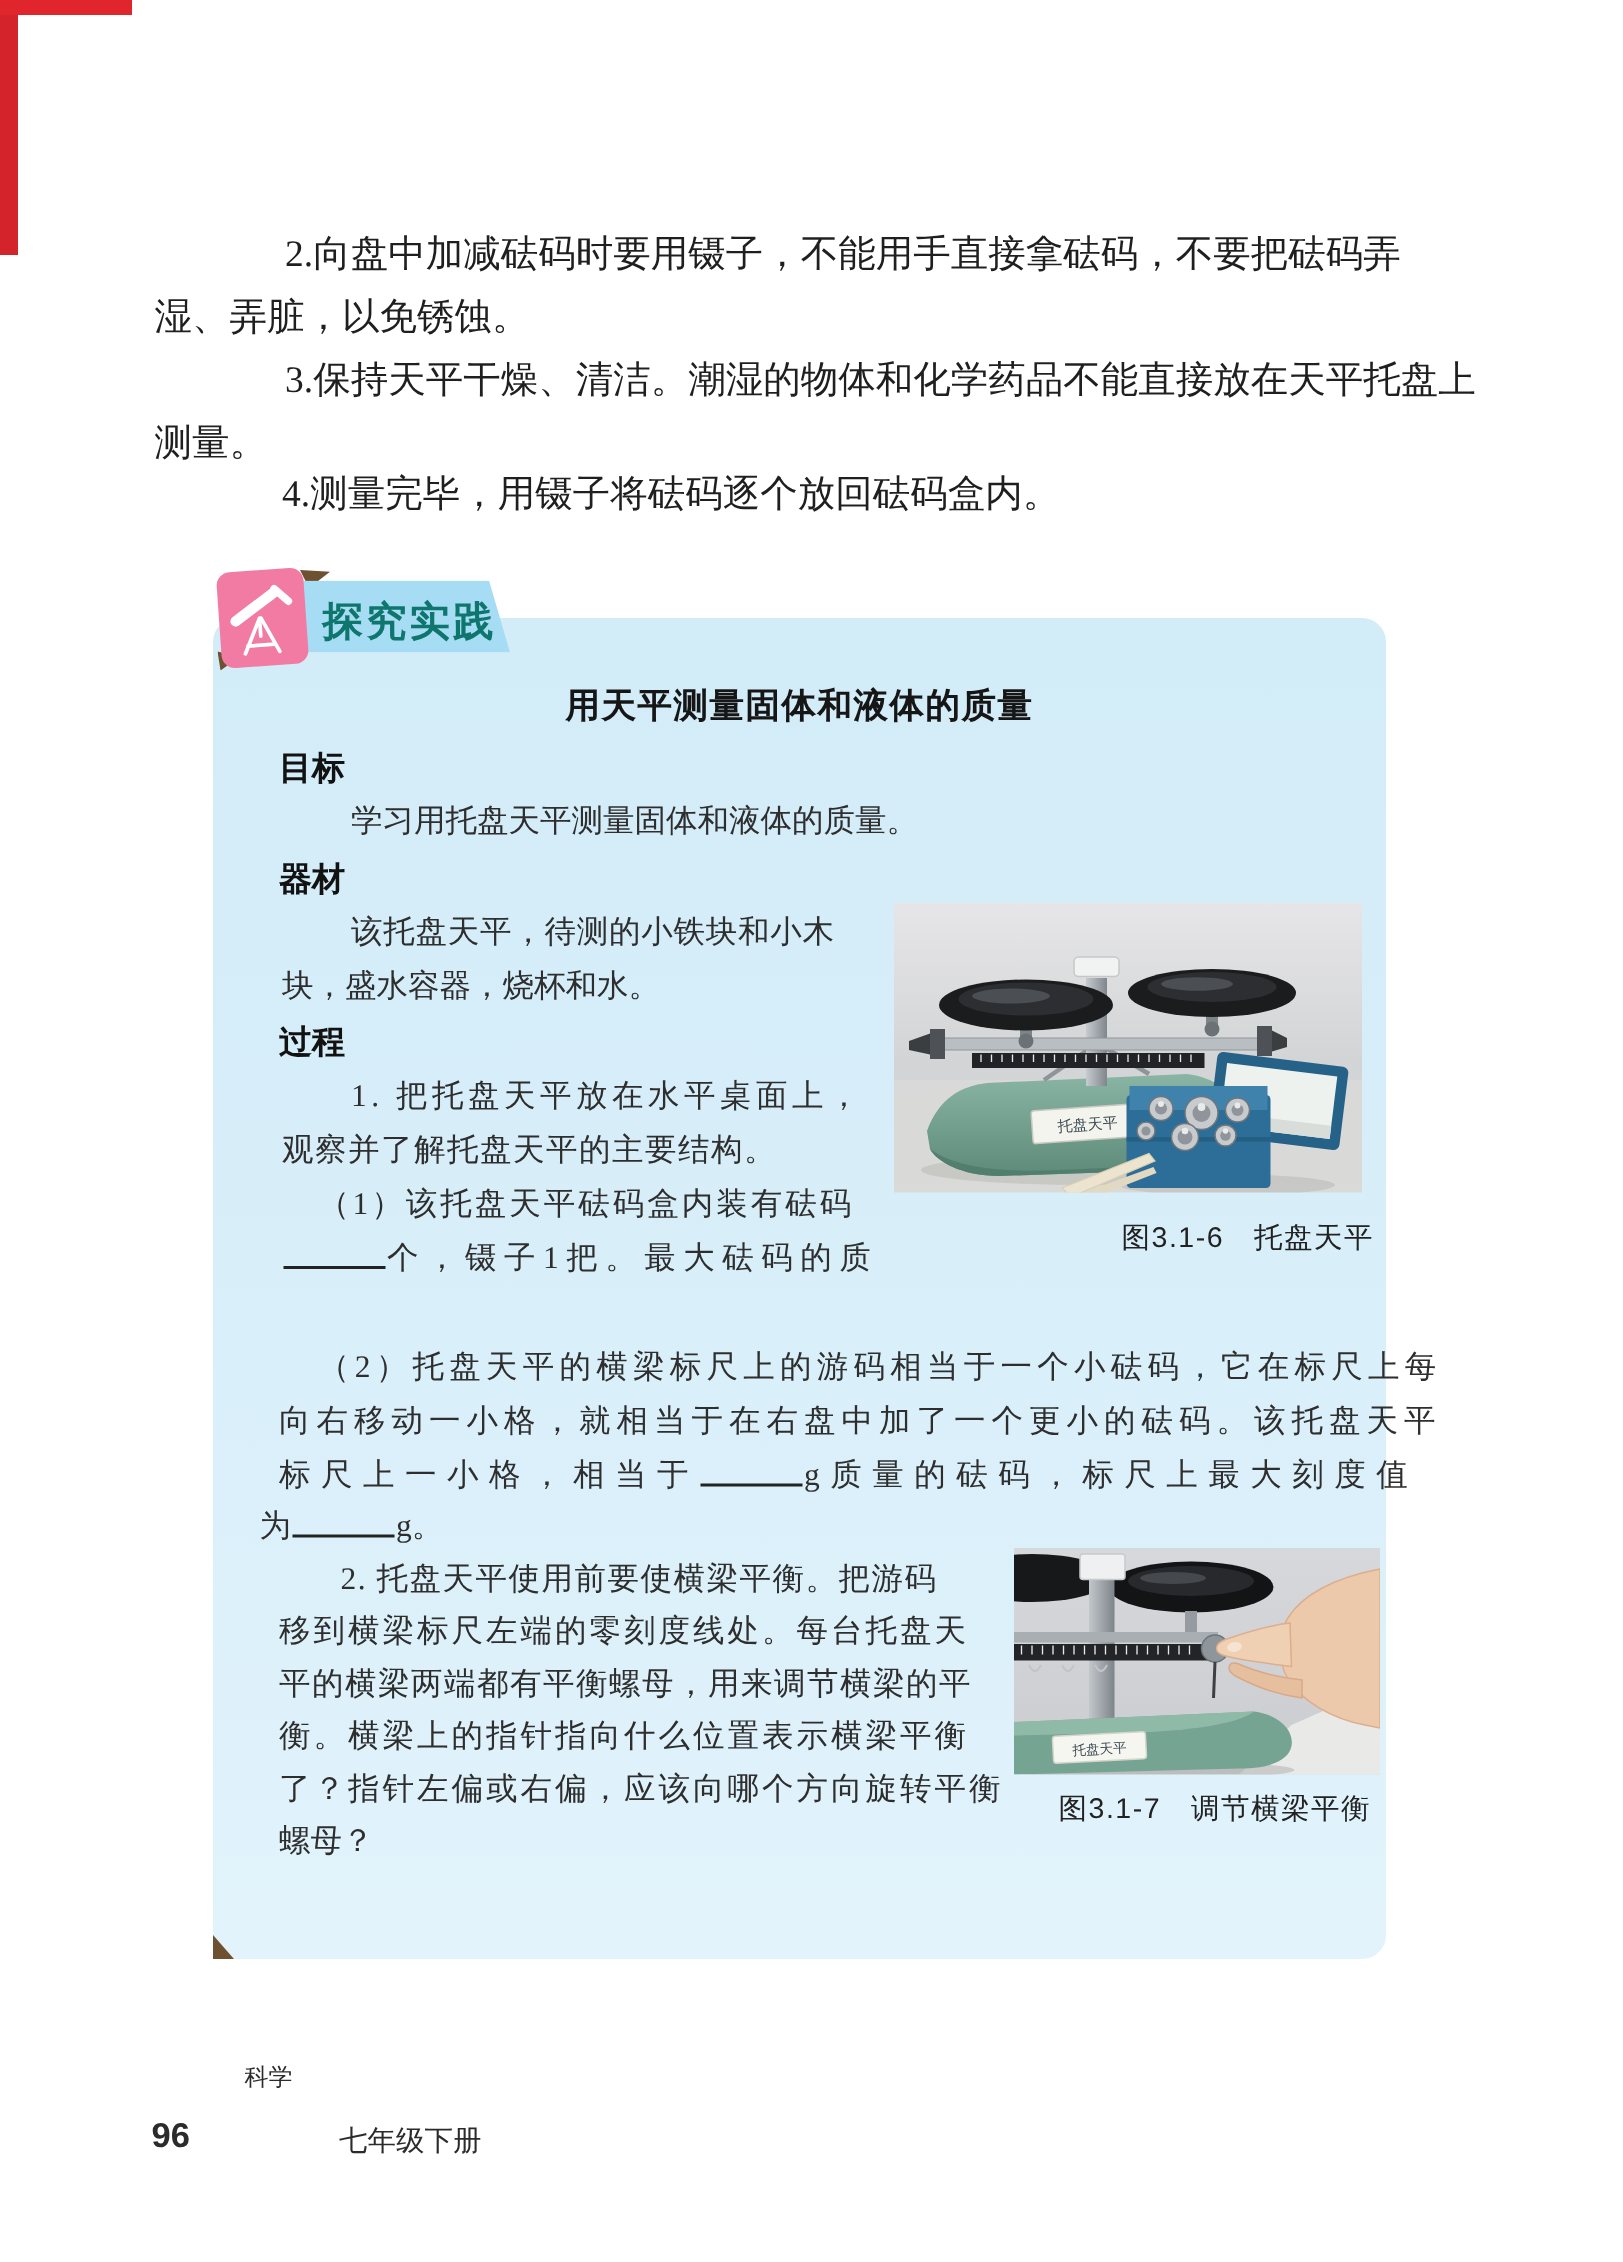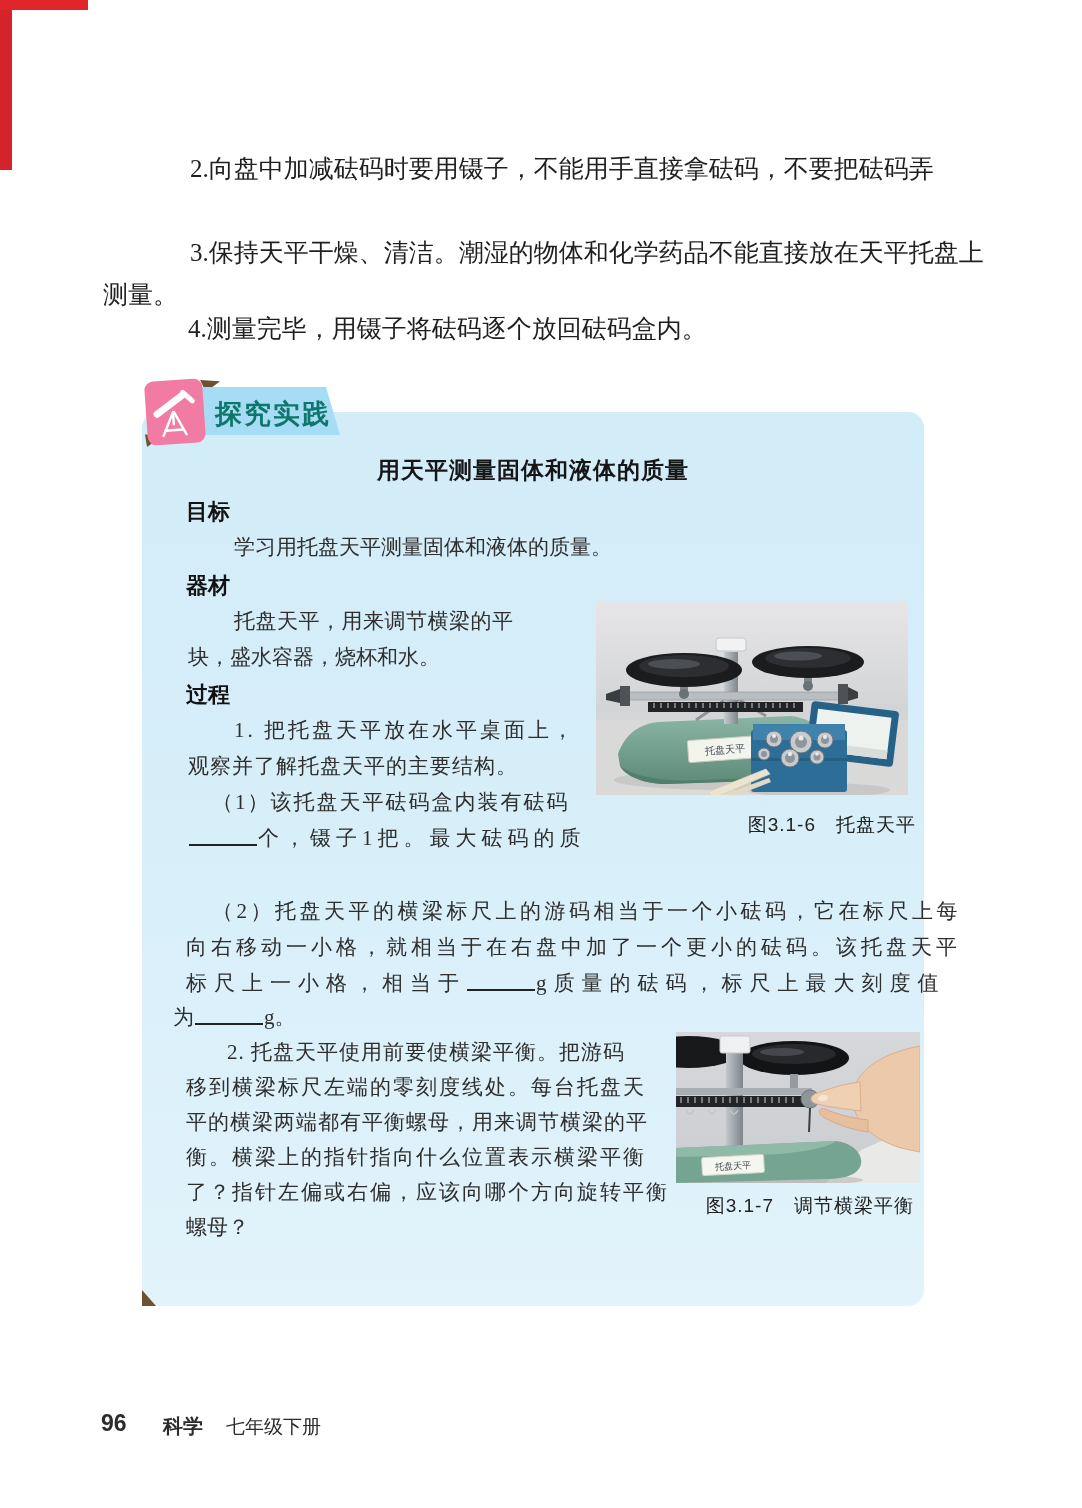--- a/index.html
+++ b/index.html
@@ -39,20 +39,21 @@
 </style>
 </head>
 <body>
 
 <div id="page">
 
   <div class="red-v"></div>
   <div class="red-h"></div>
 
   <div class="abs tline" style="left:190px;top:152px">2.向盘中加减砝码时要用镊子，不能用手直接拿砝码，不要把砝码弄</div>
+  <div class="abs tline" style="left:103px;top:194px">湿、弄脏，以免锈蚀。</div>
   <div class="abs tline" style="left:190px;top:236px">3.保持天平干燥、清洁。潮湿的物体和化学药品不能直接放在天平托盘上</div>
   <div class="abs tline" style="left:103px;top:278px">测量。</div>
   <div class="abs tline" style="left:188px;top:312px">4.测量完毕，用镊子将砝码逐个放回砝码盒内。</div>
 
   <div class="panel"></div>
   <div class="fold f1"></div>
   <div class="tab"></div>
   <div class="tab-label">探究实践</div>
   <div class="fold f2"></div>
   <div class="fold f3"></div>
@@ -69,21 +70,21 @@
       </g>
     </svg>
   </div>
 
   <div class="abs btitle">用天平测量固体和液体的质量</div>
 
   <div class="abs bh" style="left:186px;top:497px">目标</div>
   <div class="abs bline" style="left:234px;top:533px">学习用托盘天平测量固体和液体的质量。</div>
 
   <div class="abs bh" style="left:186px;top:571px">器材</div>
-  <div class="abs bline" style="left:234px;top:607px;letter-spacing:0.5px">托盘天平，用来调节横梁的平</div>
+  <div class="abs bline" style="left:234px;top:607px;letter-spacing:0.5px">该托盘天平，待测的小铁块和小木</div>
   <div class="abs bline" style="left:188px;top:643px">块，盛水容器，烧杯和水。</div>
 
   <div class="abs bh" style="left:186px;top:680px">过程</div>
   <div class="abs bline" style="left:234px;top:716px;letter-spacing:3px">1. 把托盘天平放在水平桌面上，</div>
   <div class="abs bline" style="left:188px;top:752px;letter-spacing:1px">观察并了解托盘天平的主要结构。</div>
   <div class="abs bline" style="left:212px;top:788px;letter-spacing:2px">（1）该托盘天平砝码盒内装有砝码</div>
   <div class="abs bline" style="left:188px;top:824px;letter-spacing:5px"><span class="blank"></span>个，镊子1把。最大砝码的质</div>
   <div class="abs bline" style="left:212px;top:897px;letter-spacing:3.5px">（2）托盘天平的横梁标尺上的游码相当于一个小砝码，它在标尺上每</div>
   <div class="abs bline" style="left:186px;top:933px;letter-spacing:4px">向右移动一小格，就相当于在右盘中加了一个更小的砝码。该托盘天平</div>
   <div class="abs bline" style="left:186px;top:969px;letter-spacing:7px">标尺上一小格，相当于<span class="blank"></span>g质量的砝码，标尺上最大刻度值</div>
@@ -277,16 +278,16 @@
         <g transform="rotate(-3 57 133)">
           <rect x="26" y="124" width="62" height="18" rx="2" fill="#f6f6f0" stroke="#d5d5cb"></rect>
           <text x="57" y="137" font-size="9" text-anchor="middle" fill="#3e4c55" font-family="serif">托盘天平</text>
         </g>
       </g>
     </svg>
   </div>
   <div class="abs cap" style="left:664px;top:1193px;width:250px">图3.1-7　调节横梁平衡</div>
 
   <div class="abs foot" style="left:101px;top:1410px;font-size:23px;font-weight:bold">96</div>
-  <div class="abs foot" style="left:163px;top:1413px;font-size:20px;font-weight:bold">科学</div>
+  <div class="abs foot" style="left:163px;top:1375px;font-size:16px;font-weight:normal">科学</div>
   <div class="abs foot" style="left:226px;top:1414px;font-size:19px">七年级下册</div>
 
 </div>
 
 </body></html>

